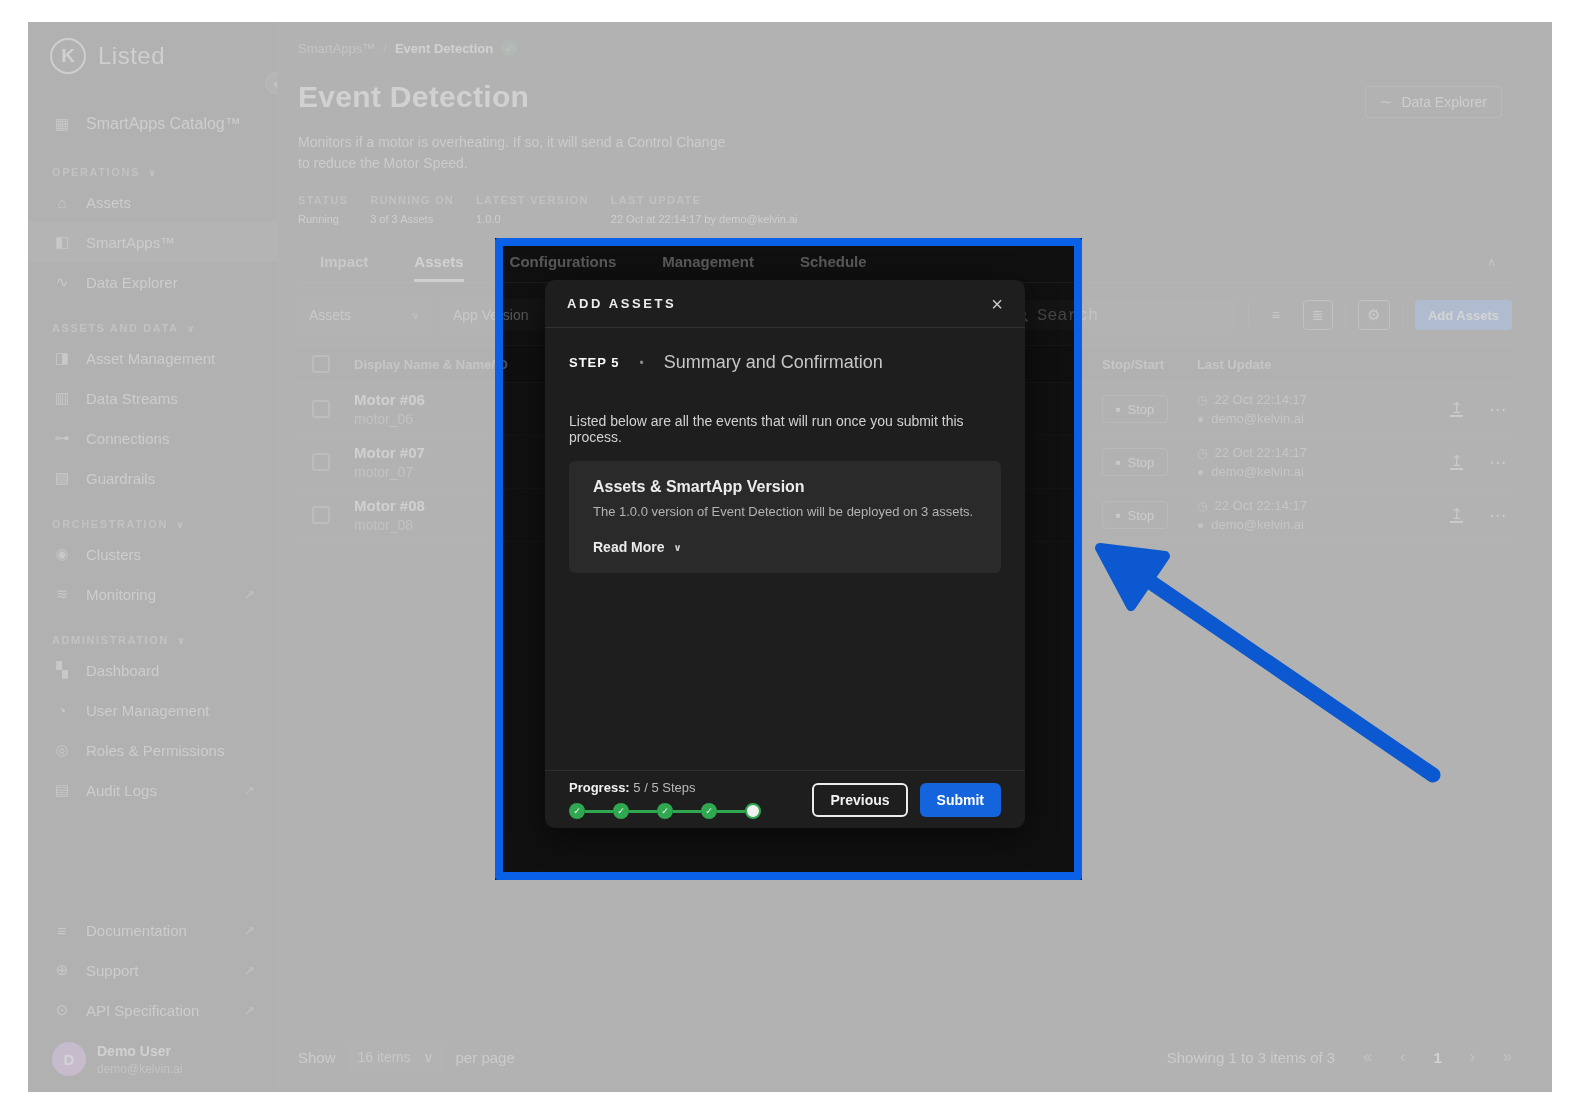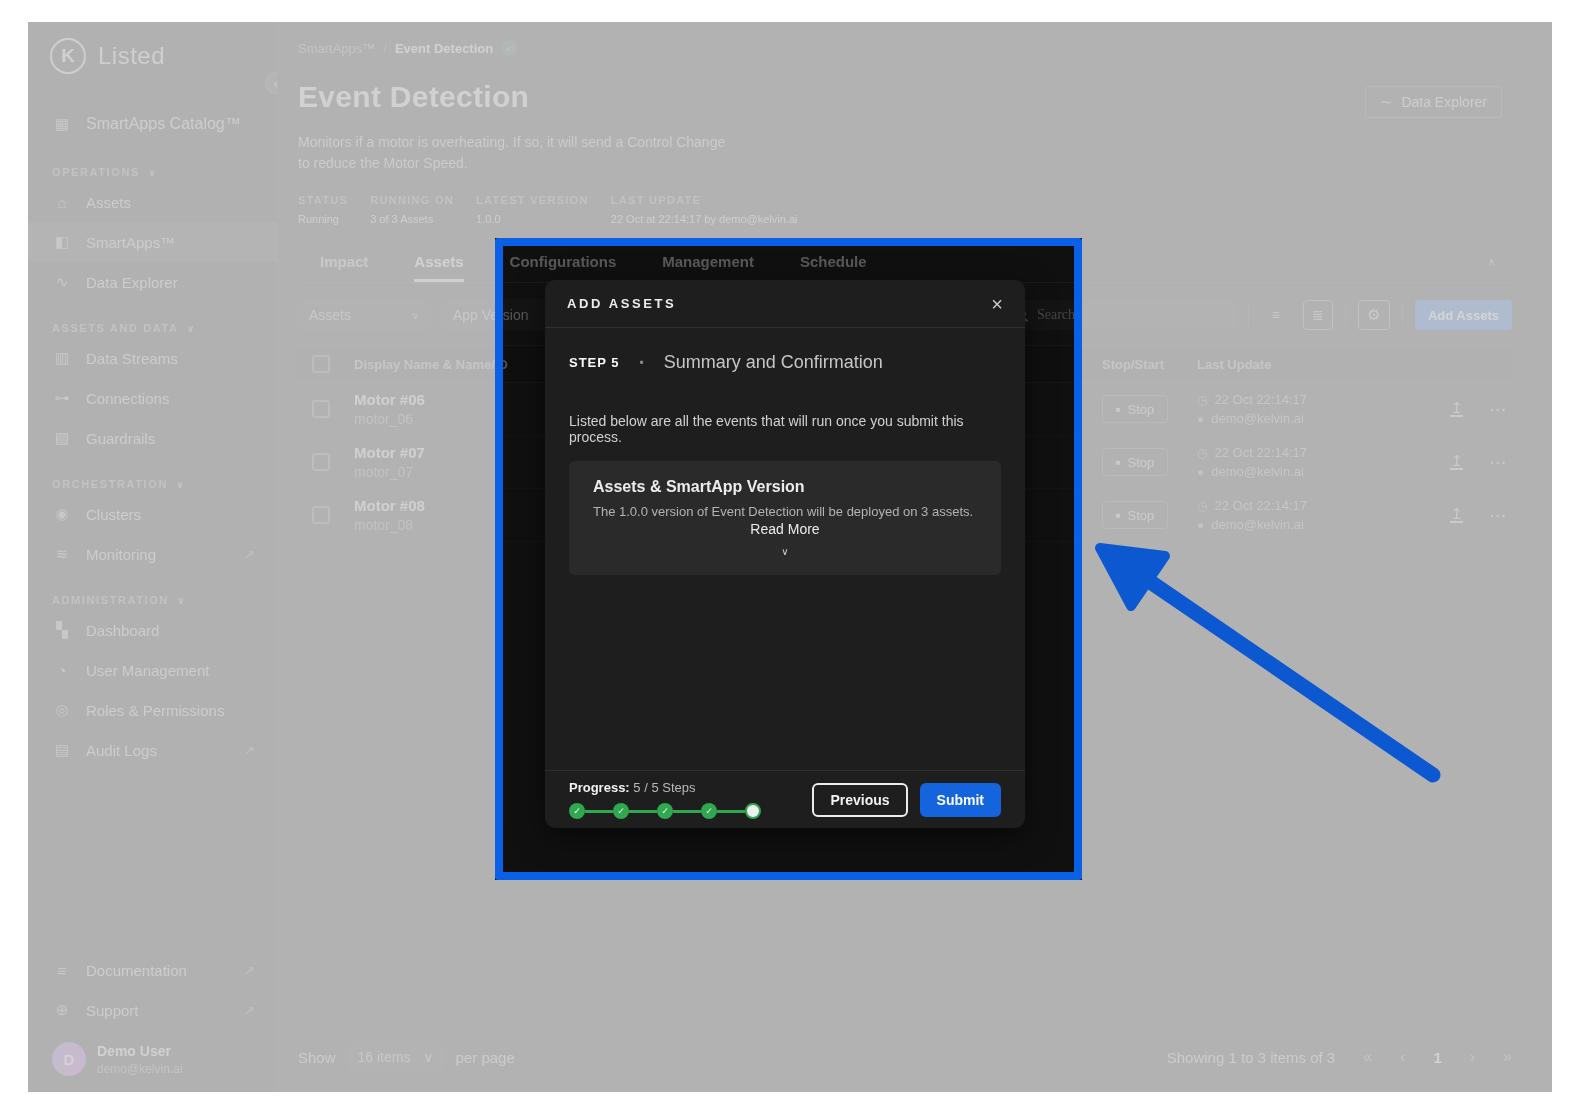--- a/index.html
+++ b/index.html
@@ -46,21 +46,21 @@
   .tab.active::after { content:""; position:absolute; left:0; right:0; bottom:-12px; height:3px; background:#dcdcdc; }
   .tabs-collapse { position:absolute; right:16px; top:8px; color:#9a9a9a; font-size:12px; }
   .filter-row { margin-top:16px; display:flex; align-items:center; gap:12px; }
   .select { width:132px; height:32px; background:#2b2b2b; border-radius:4px; display:flex; align-items:center; justify-content:space-between; padding:0 11px; color:#b5b5b5; font-size:14px; }
   .select .chev { font-size:10px; color:#8f8f8f; }
   .flex-sp { flex:1; }
   .search-box { width:230px; height:30px; background:#2b2b2b; border-radius:4px; display:flex; align-items:center; gap:8px; padding:0 10px; }
   .search-glyph { position:relative; width:13px; height:13px; flex:0 0 13px; }
   .search-glyph::before { content:""; position:absolute; left:0; top:0; width:8px; height:8px; border:1.5px solid #909090; border-radius:50%; }
   .search-glyph::after { content:""; position:absolute; left:8px; top:8px; width:5px; height:1.5px; background:#909090; transform:rotate(45deg); transform-origin:left center; }
-  .search-input { flex:1; background:transparent; border:none; outline:none; color:#ef4444; font-size:14px; font-family:Liberation Serif, serif; }
+  .search-input { flex:1; background:transparent; border:none; outline:none; color:#ef4444; font-size:17px; font-family:Liberation Mono, monospace; }
   .search-input::placeholder { color:#8f8f8f; }
   .vdiv { width:1px; height:24px; background:#3f3f3f; }
   .tog { width:30px; height:30px; border-radius:4px; display:flex; align-items:center; justify-content:center; color:#b5b5b5; font-size:14px; }
   .tog.sel { border:1px solid #8a8a8a; }
   .gear-btn { width:32px; height:30px; border:1px solid #8a8a8a; border-radius:4px; display:flex; align-items:center; justify-content:center; color:#c5c5c5; font-size:15px; }
   .add-btn { height:30px; padding:0 13px; background:#1464dd; border-radius:4px; color:#fff; font-size:13px; font-weight:bold; display:flex; align-items:center; }
 
   .table { margin-top:14px; }
   .thead, .trow { display:grid; grid-template-columns:56px 220px 1fr 95px 235px 80px; align-items:center; }
   .thead { height:38px; background:#202020; border-top:1px solid #2e2e2e; border-bottom:1px solid #2e2e2e; color:#a5a5a5; font-size:13px; font-weight:bold; }
@@ -91,21 +91,21 @@
   .m-close { color:#c9c9c9; font-size:20px; line-height:1; }
   .m-body { flex:1; padding:24px 24px 0; }
   .step-row { display:flex; align-items:center; gap:20px; }
   .step-label { font-size:13px; font-weight:bold; letter-spacing:1px; color:#fafafa; }
   .step-dot { color:#8a8a8a; font-size:12px; }
   .step-title { font-size:18px; color:#c6c6c6; }
   .m-intro { margin-top:40px; font-size:14px; color:#d2d2d2; }
   .m-card { margin-top:16px; background:#2a2a2a; border-radius:6px; padding:17px 24px 18px; }
   .card-title { font-size:16px; font-weight:bold; color:#ececec; }
   .card-body { margin-top:8px; font-size:13px; color:#b3b3b3; }
-  .read-more { margin-top:2px; display:flex; align-items:center; gap:9px; font-size:14px; font-weight:normal; color:#ebebeb;flex-direction:column; }
+  .read-more { margin-top:20px; display:flex; align-items:center; gap:9px; font-size:14px; font-weight:bold; color:#ebebeb; }
   .read-more .chev { font-size:10px; color:#cfcfcf; }
   .m-foot { flex:0 0 58px; border-top:1px solid #2e2e2e; display:flex; align-items:center; padding:0 24px; }
   .prog-label { font-size:13px; color:#b9b9b9; }
   .prog-label b { color:#f2f2f2; }
   .stepper { margin-top:8px; display:flex; align-items:center; width:192px; }
   .node { width:16px; height:16px; border-radius:50%; background:#2fa84f; color:#fff; font-size:9px; display:flex; align-items:center; justify-content:center; flex:0 0 16px; }
   .node.current { background:#f0f0f0; border:2px solid #2fa84f; }
   .seg { flex:1; height:3px; background:#2fa84f; }
   .foot-btns { margin-left:auto; display:flex; gap:12px; }
   .btn-prev { height:34px; padding:0 16px; background:#1e1e1e; border:2px solid #ececec; border-radius:6px; color:#f2f2f2; font-size:14px; font-weight:bold; display:flex; align-items:center; }
@@ -152,20 +152,24 @@
       <div class="side-item">
         <span class="s-icon">∿</span>
         <span>Data Explorer</span>
       </div>
 
       <div class="section-label">
         <span>ASSETS AND DATA</span>
         <span class="chev">∨</span>
       </div>
       <div class="side-item">
+        <span class="s-icon">◨</span>
+        <span>Asset Management</span>
+      </div>
+      <div class="side-item">
         <span class="s-icon">▥</span>
         <span>Data Streams</span>
       </div>
       <div class="side-item">
         <span class="s-icon">⊶</span>
         <span>Connections</span>
       </div>
       <div class="side-item">
         <span class="s-icon">▧</span>
         <span>Guardrails</span>
@@ -210,20 +214,25 @@
       <div class="side-spacer"></div>
 
       <div class="side-item">
         <span class="s-icon">≡</span>
         <span>Documentation</span>
         <span class="ext">↗</span>
       </div>
       <div class="side-item">
         <span class="s-icon">⊕</span>
         <span>Support</span>
+        <span class="ext">↗</span>
+      </div>
+      <div class="side-item">
+        <span class="s-icon">⊙</span>
+        <span>API Specification</span>
         <span class="ext">↗</span>
       </div>
 
       <div class="user-row">
         <div class="avatar">D</div>
         <div>
           <div class="user-name">Demo User</div>
           <div class="user-email">demo@kelvin.ai</div>
         </div>
       </div>

